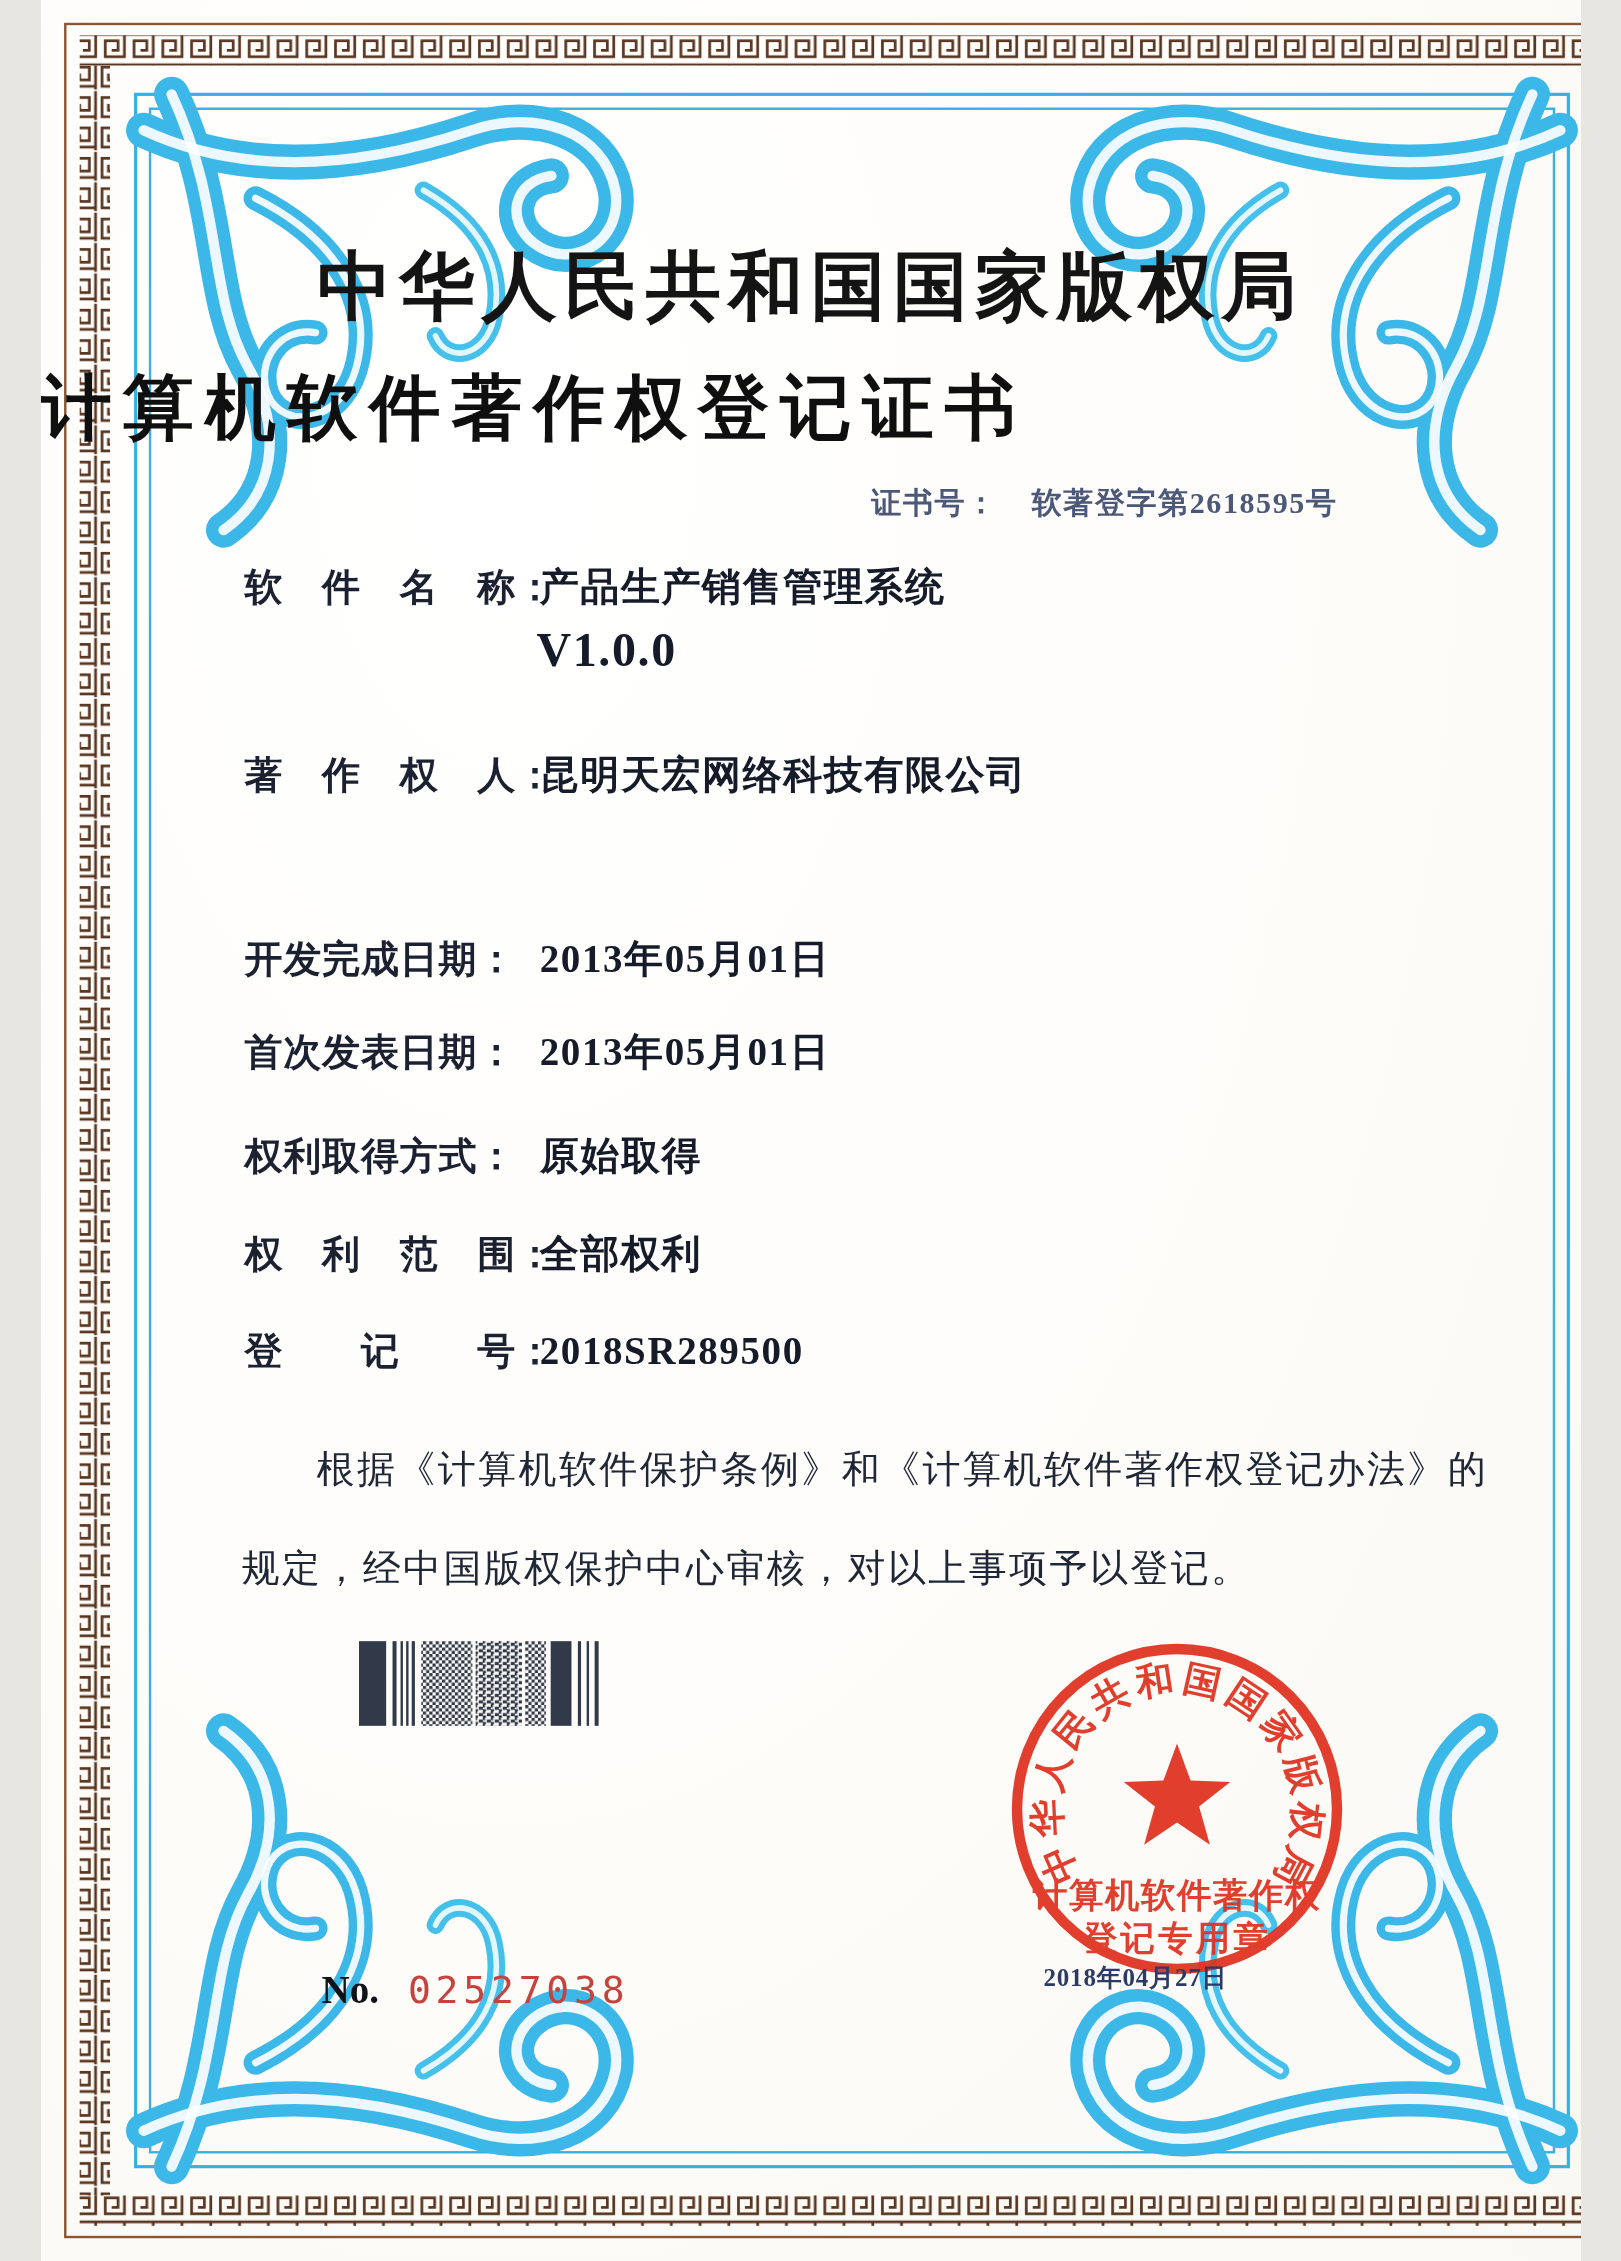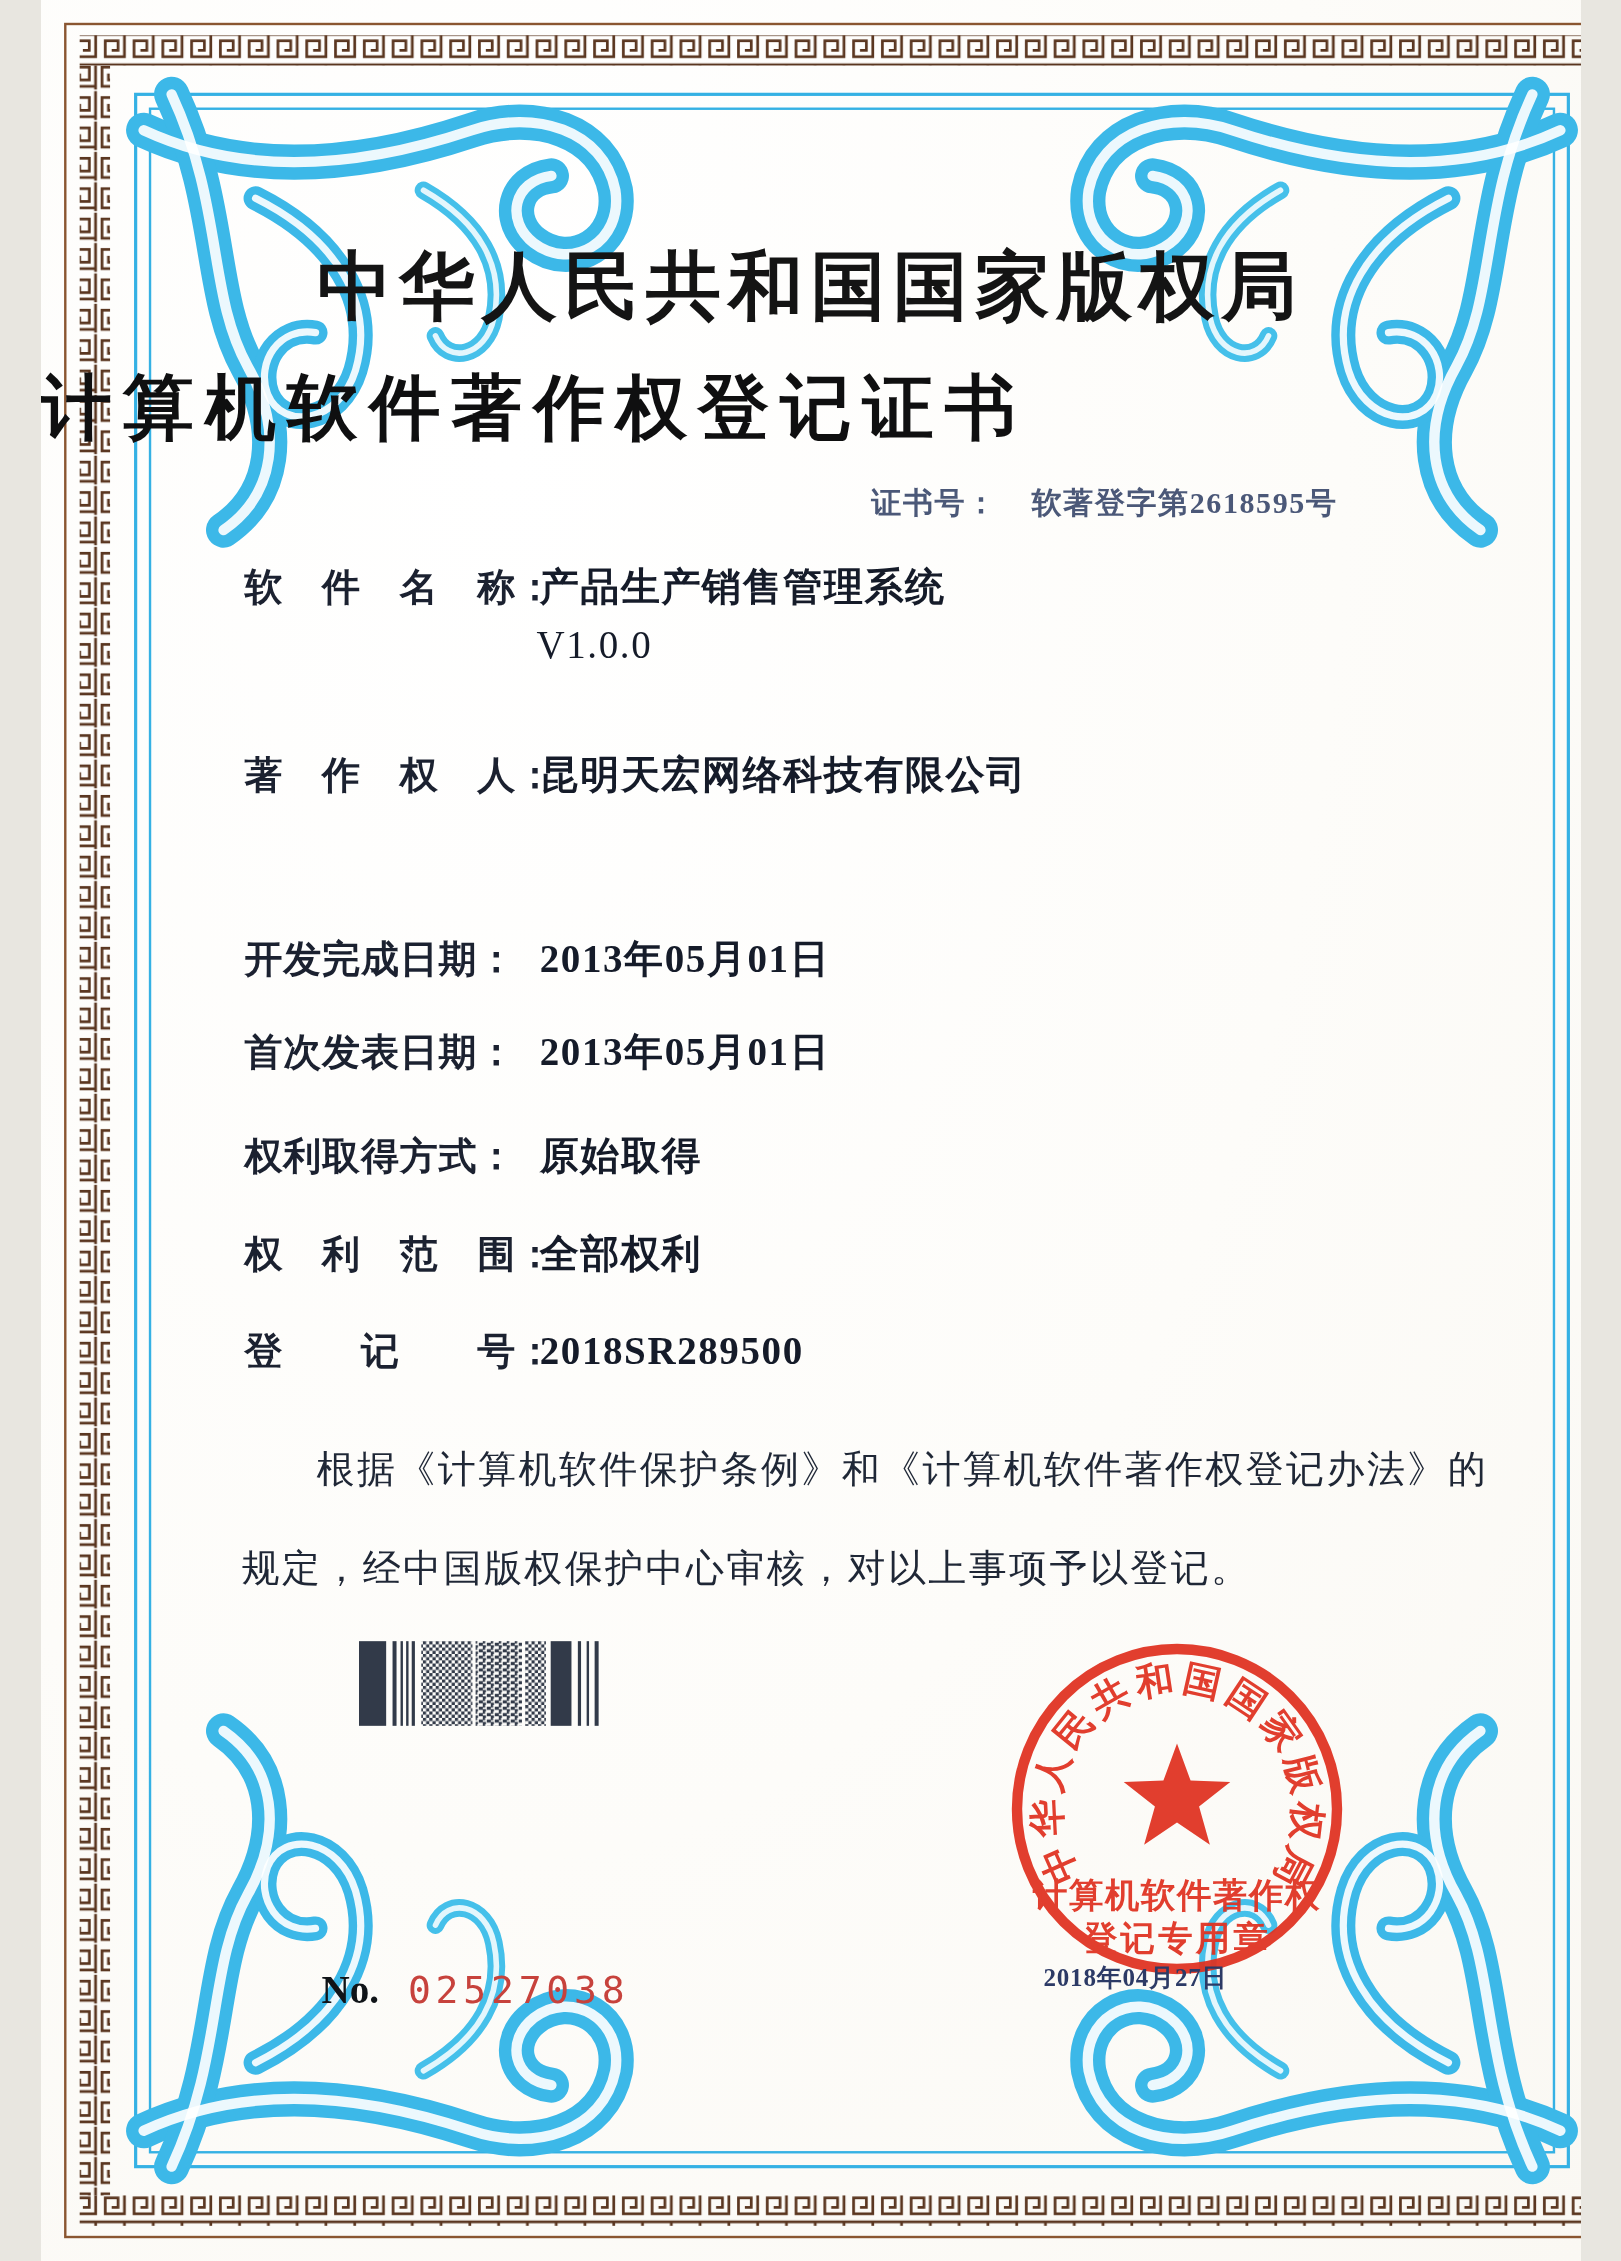--- a/index.html
+++ b/index.html
@@ -39,21 +39,21 @@
     display:inline-block;width:292px;
     font-size:38px;font-weight:600;color:#1b2130;letter-spacing:0.8px;
   }
   .field-row .value{
     font-size:39px;font-weight:600;color:#151b29;letter-spacing:1.6px;
   }
   .r0{top:560px;} .r1{top:748px;} .r2{top:932px;} .r3{top:1025px;}
   .r4{top:1129px;} .r5{top:1227px;} .r6{top:1326px;}
   .value2{
     position:absolute;left:496px;top:622px;
-    font-size:39px;font-weight:400;color:#151b29;letter-spacing:1.6px;
+    font-size:48px;font-weight:700;color:#151b29;letter-spacing:1.6px;
   }
 
   .statement-l1{
     position:absolute;left:276px;top:1444px;margin:0;
     font-size:38px;color:#1f2736;letter-spacing:2.4px;font-weight:500;white-space:nowrap;
   }
   .statement-l2{
     position:absolute;left:201px;top:1543px;margin:0;
     font-size:38px;color:#1f2736;letter-spacing:2.4px;font-weight:500;white-space:nowrap;
   }

